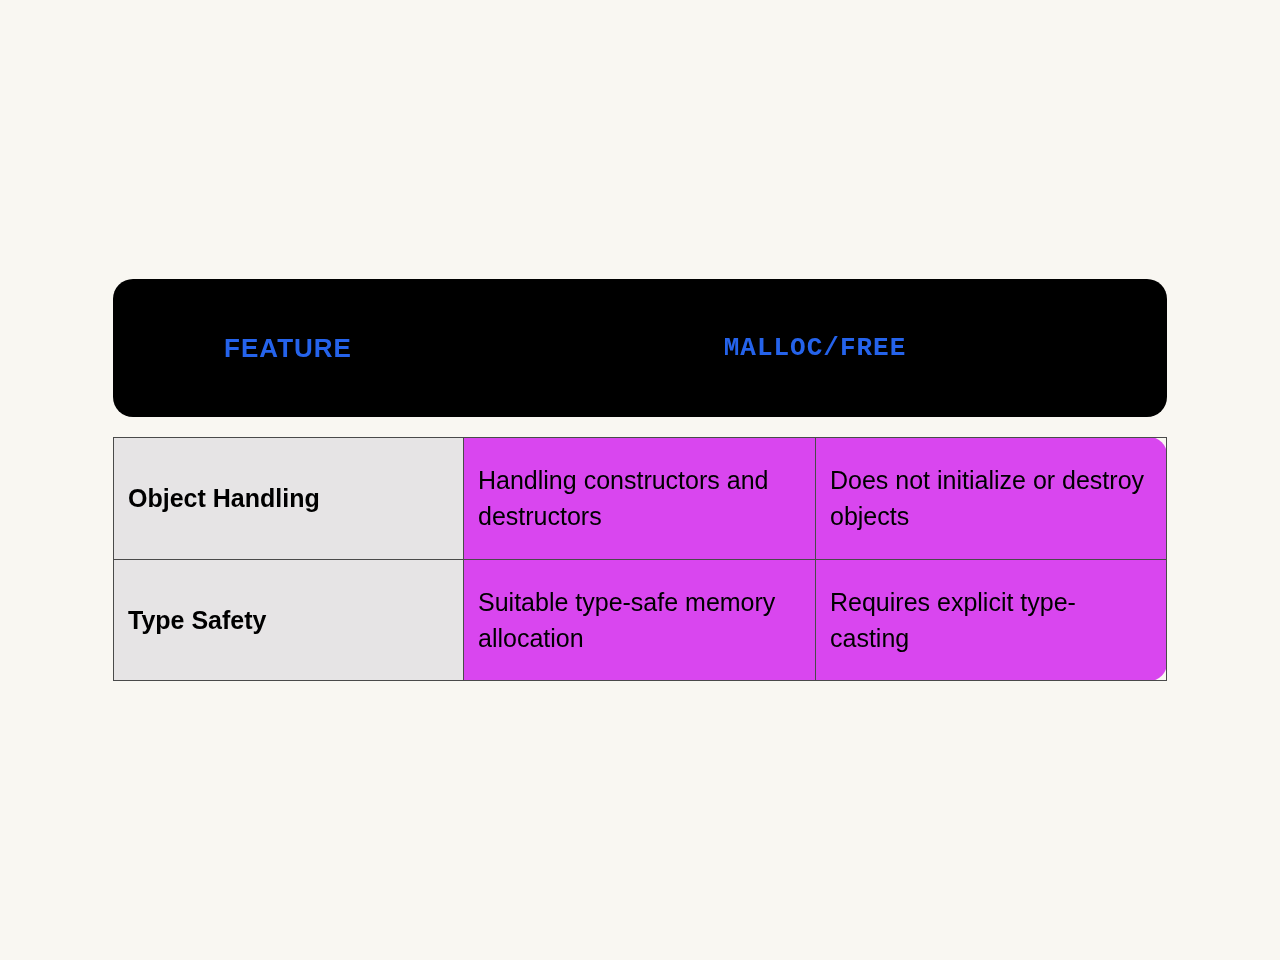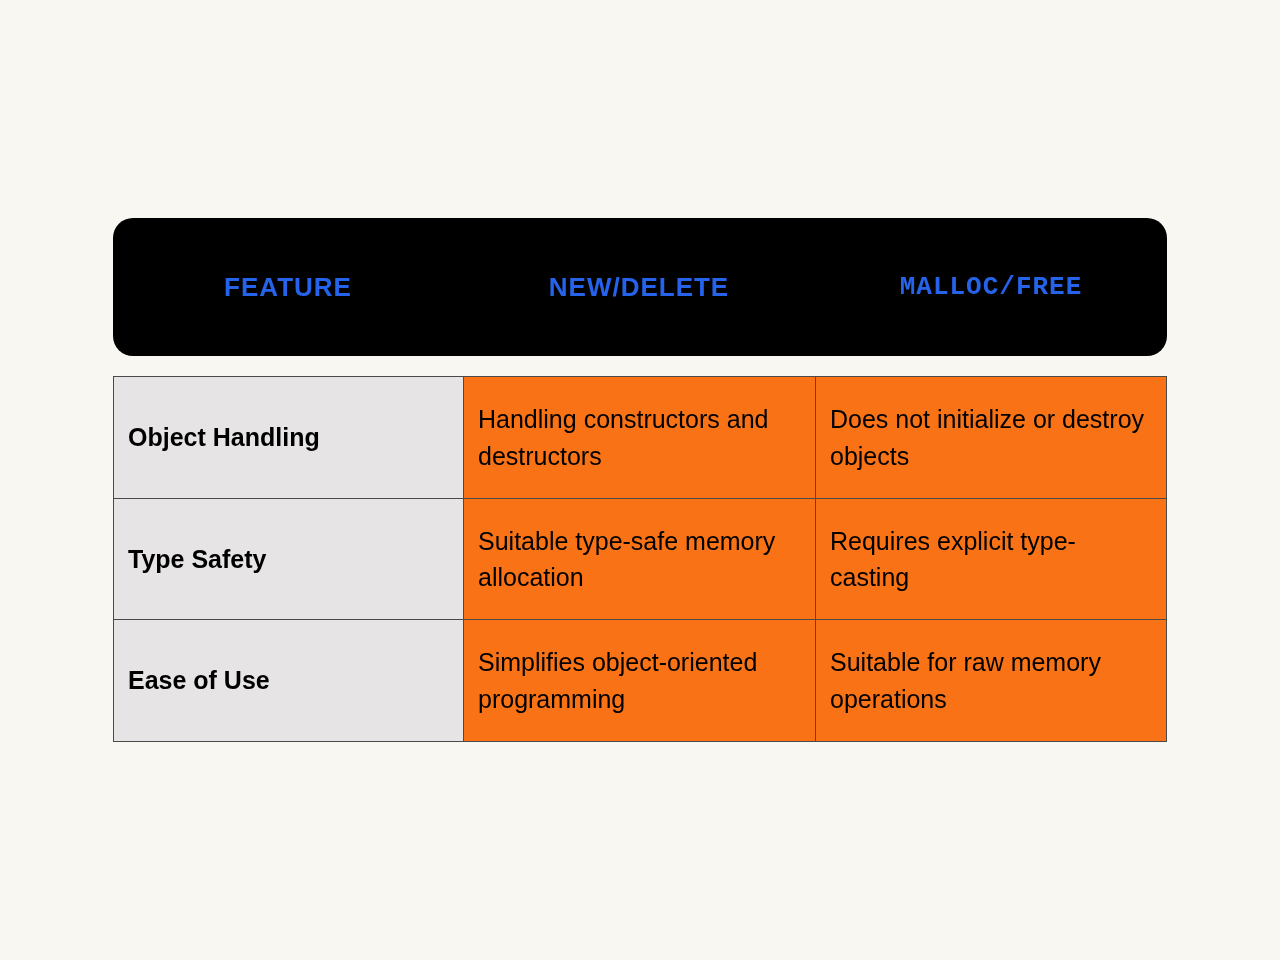--- a/index.html
+++ b/index.html
@@ -41,21 +41,22 @@
     .header-bar .col-2 {
       flex: 0 0 352px;
     }
     .header-bar .col-3 {
       flex: 1;
       font-family: Liberation Mono, monospace;
     }
     table {
       width: 100%;
       border-collapse: collapse;
-      background: #f97316;
+      background: #d946ef;
+      border-radius: 18px;
     }
     td {
       border: 1px solid #4a4a4a;
       padding: 24px 14px;
       font-size: 25px;
       line-height: 1.45;
       vertical-align: middle;
       color: #000000;
     }
     td.feature-col {
@@ -70,35 +71,29 @@
     td.data-col-2 {
       font-weight: 400;
     }
   </style>
 </head>
 <body>
 
 <div class="table-wrapper">
   <div class="header-bar">
     <div class="col col-1">FEATURE</div>
-    <div class="col col-2">NEW/DELETE</div>
     <div class="col col-3">MALLOC/FREE</div>
   </div>
   <table>
     <tbody>
       <tr>
         <td class="feature-col">Object Handling</td>
         <td class="data-col-1">Handling constructors and destructors</td>
         <td class="data-col-2">Does not initialize or destroy objects</td>
       </tr>
       <tr>
         <td class="feature-col">Type Safety</td>
         <td class="data-col-1">Suitable type-safe memory allocation</td>
         <td class="data-col-2">Requires explicit type-casting</td>
       </tr>
-      <tr>
-        <td class="feature-col">Ease of Use</td>
-        <td class="data-col-1">Simplifies object-oriented programming</td>
-        <td class="data-col-2">Suitable for raw memory operations</td>
-      </tr>
     </tbody>
   </table>
 </div>
 
 </body></html>

